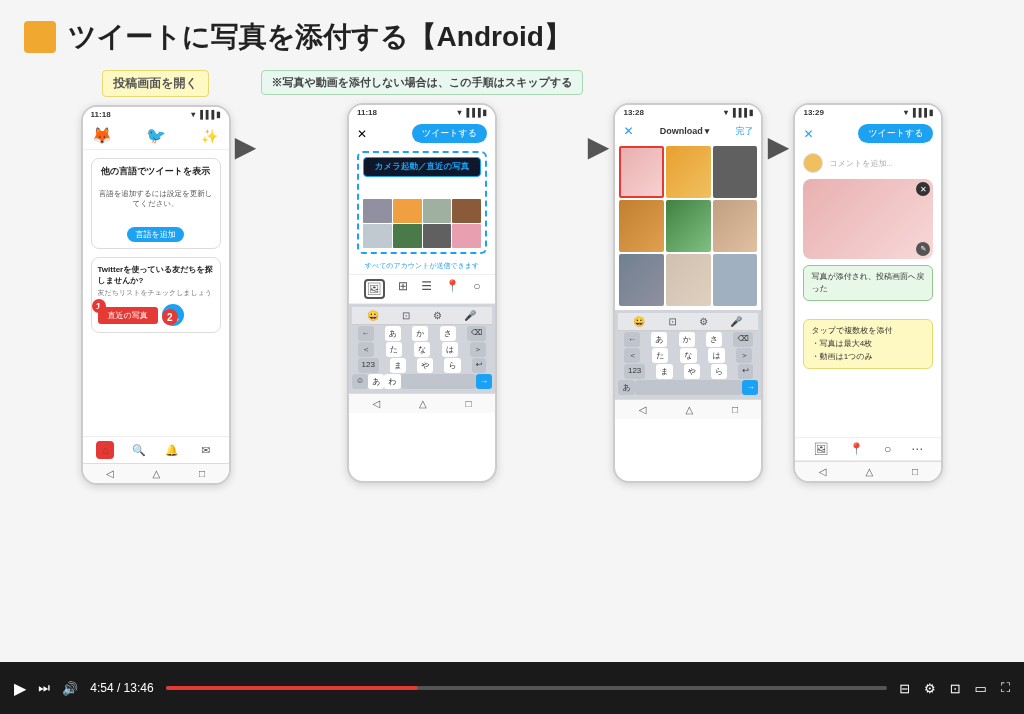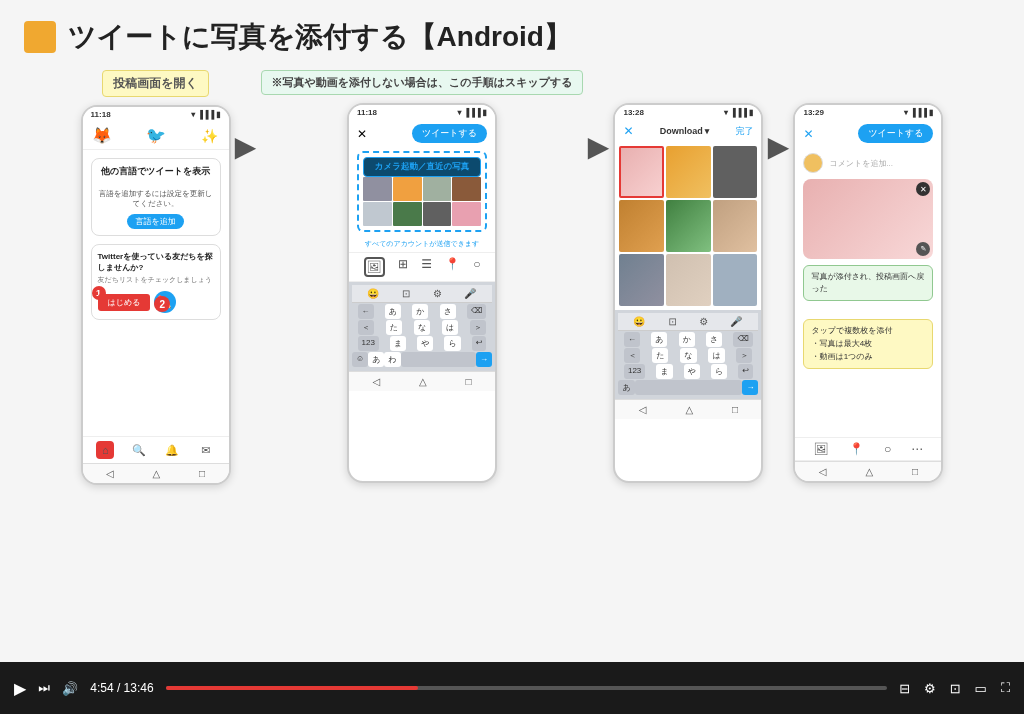--- a/index.html
+++ b/index.html
@@ -123,21 +123,21 @@
     }
     .phone1-tweet-title {
       font-size: 9px;
       font-weight: bold;
       color: #222;
       margin-bottom: 11px;
     }
     .phone1-tweet-body {
       font-size: 7.5px;
       color: #555;
-      margin-bottom: 5px;
+      margin-bottom: 18px;
     }
     .btn-small {
       background: #1da1f2;
       color: white;
       border-radius: 12px;
       padding: 2px 8px;
       font-size: 8px;
       display: inline-block;
     }
     .phone1-friends {
@@ -247,29 +247,29 @@
       padding: 3px 10px;
       font-size: 9px;
     }
     .dashed-box {
       border: 2px dashed #1da1f2;
       border-radius: 6px;
       margin: 4px 8px;
       padding: 4px;
     }
     .camera-label {
-      background: #0c4a6e;
+      background: #0f172a;
       border: 1px solid #1da1f2;
       border-radius: 4px;
       color: #1da1f2;
       font-size: 8.5px;
       font-weight: bold;
       padding: 3px 6px;
       text-align: center;
-      margin-bottom: 0;
+      margin-bottom: 22px;
     }
     .photo-grid-small {
       display: grid;
       grid-template-columns: repeat(4, 1fr);
       gap: 1px;
     }
     .photo-cell {
       height: 24px;
       background: #ddd;
       border-radius: 1px;
@@ -576,21 +576,21 @@
             <div class="phone1-tweet-title">他の言語でツイートを表示</div>
             <div class="phone1-tweet-body">言語を追加するには設定を更新してください。</div>
             <div class="btn-small">言語を追加</div>
           </div>
           <div class="phone1-friends">
             <div class="phone1-friends-title">Twitterを使っている友だちを探しませんか?</div>
             <div class="phone1-friends-sub">友だちリストをチェックしましょう</div>
             <div class="phone1-buttons" style="position:relative;">
               <div style="position:relative;">
                 <div class="badge-1">1</div>
-                <div class="btn-red-label">はじめる</div>
+                <div class="btn-red-label">直近の写真</div>
               </div>
               <div class="btn-blue-round">✏️</div>
               <div style="position:relative;">
                 <div class="badge-num">2</div>
               </div>
             </div>
           </div>
         </div>
 
         <div class="phone-nav">

